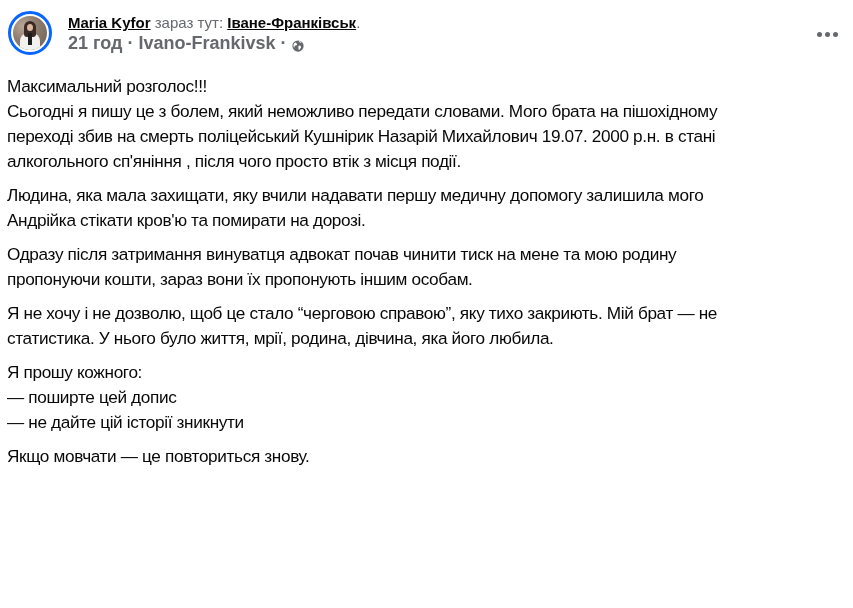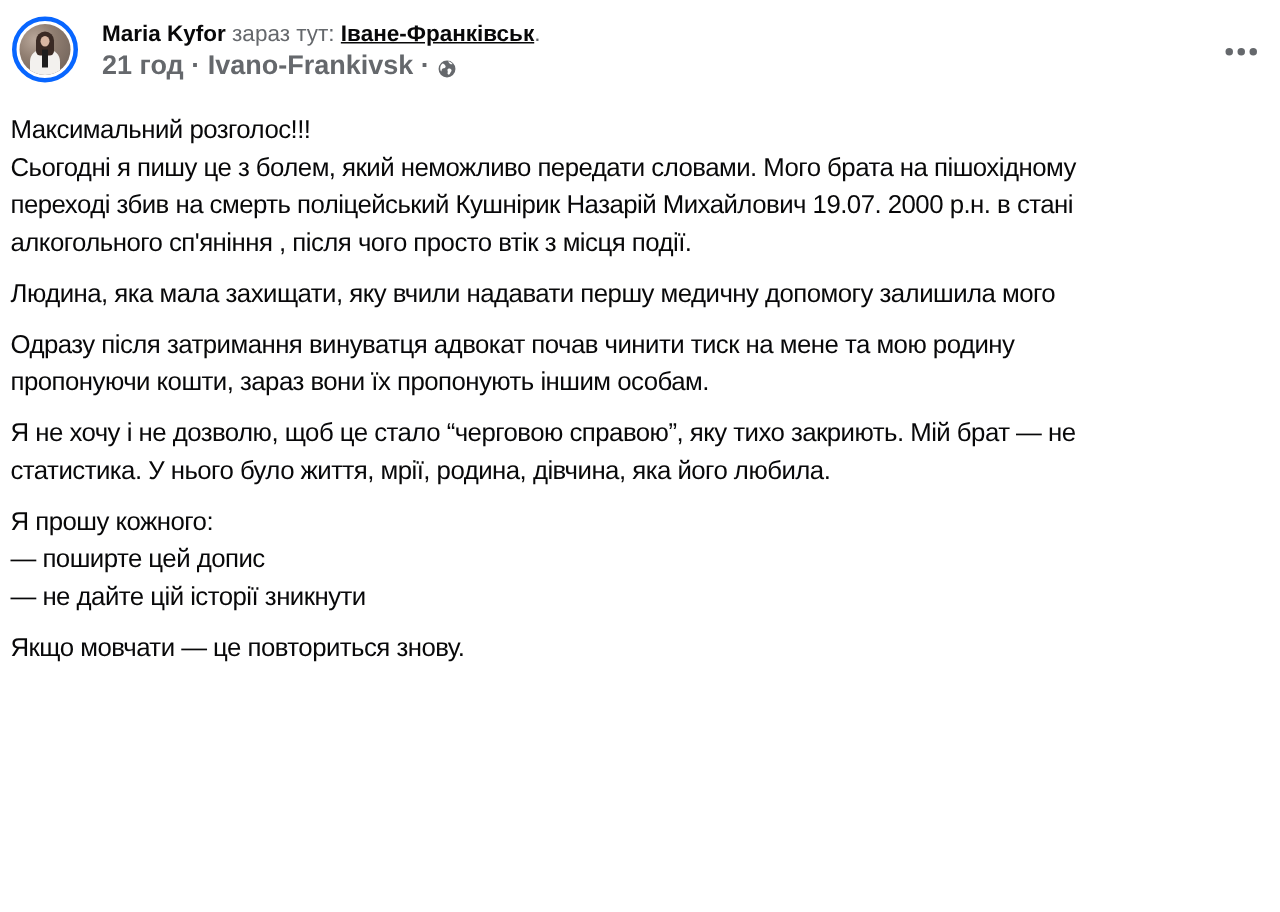--- a/index.html
+++ b/index.html
@@ -80,20 +80,21 @@
     }
     .title-line {
       font-size: 15px;
       line-height: 20px;
       white-space: nowrap;
     }
     .author-name {
       font-weight: bold;
       color: #080809;
       cursor: pointer;
+      text-decoration: underline;
     }
     .at-text {
       color: #65686c;
       font-weight: normal;
       margin-top: 46px;
     }
     .place-name {
       font-weight: bold;
       color: #080809;
       cursor: pointer;
@@ -210,20 +211,21 @@
 
 <div class="post-body">
   <div class="para">
     <span class="line">Максимальний розголос!!!</span>
     <span class="line">Сьогодні я пишу це з болем, який неможливо передати словами. Мого брата на пішохідному</span>
     <span class="line">переході збив на смерть поліцейський Кушнірик Назарій Михайлович 19.07. 2000 р.н. в стані</span>
     <span class="line">алкогольного сп'яніння , після чого просто втік з місця події.</span>
   </div>
   <div class="para">
     <span class="line">Людина, яка мала захищати, яку вчили надавати першу медичну допомогу залишила мого</span>
+    <span class="line">Андрійка стікати кров'ю та помирати на дорозі.</span>
   </div>
   <div class="para">
     <span class="line">Одразу після затримання винуватця адвокат почав чинити тиск на мене та мою родину</span>
     <span class="line">пропонуючи кошти, зараз вони їх пропонують іншим особам.</span>
   </div>
   <div class="para">
     <span class="line">Я не хочу і не дозволю, щоб це стало “черговою справою”, яку тихо закриють. Мій брат — не</span>
     <span class="line">статистика. У нього було життя, мрії, родина, дівчина, яка його любила.</span>
   </div>
   <div class="para">

